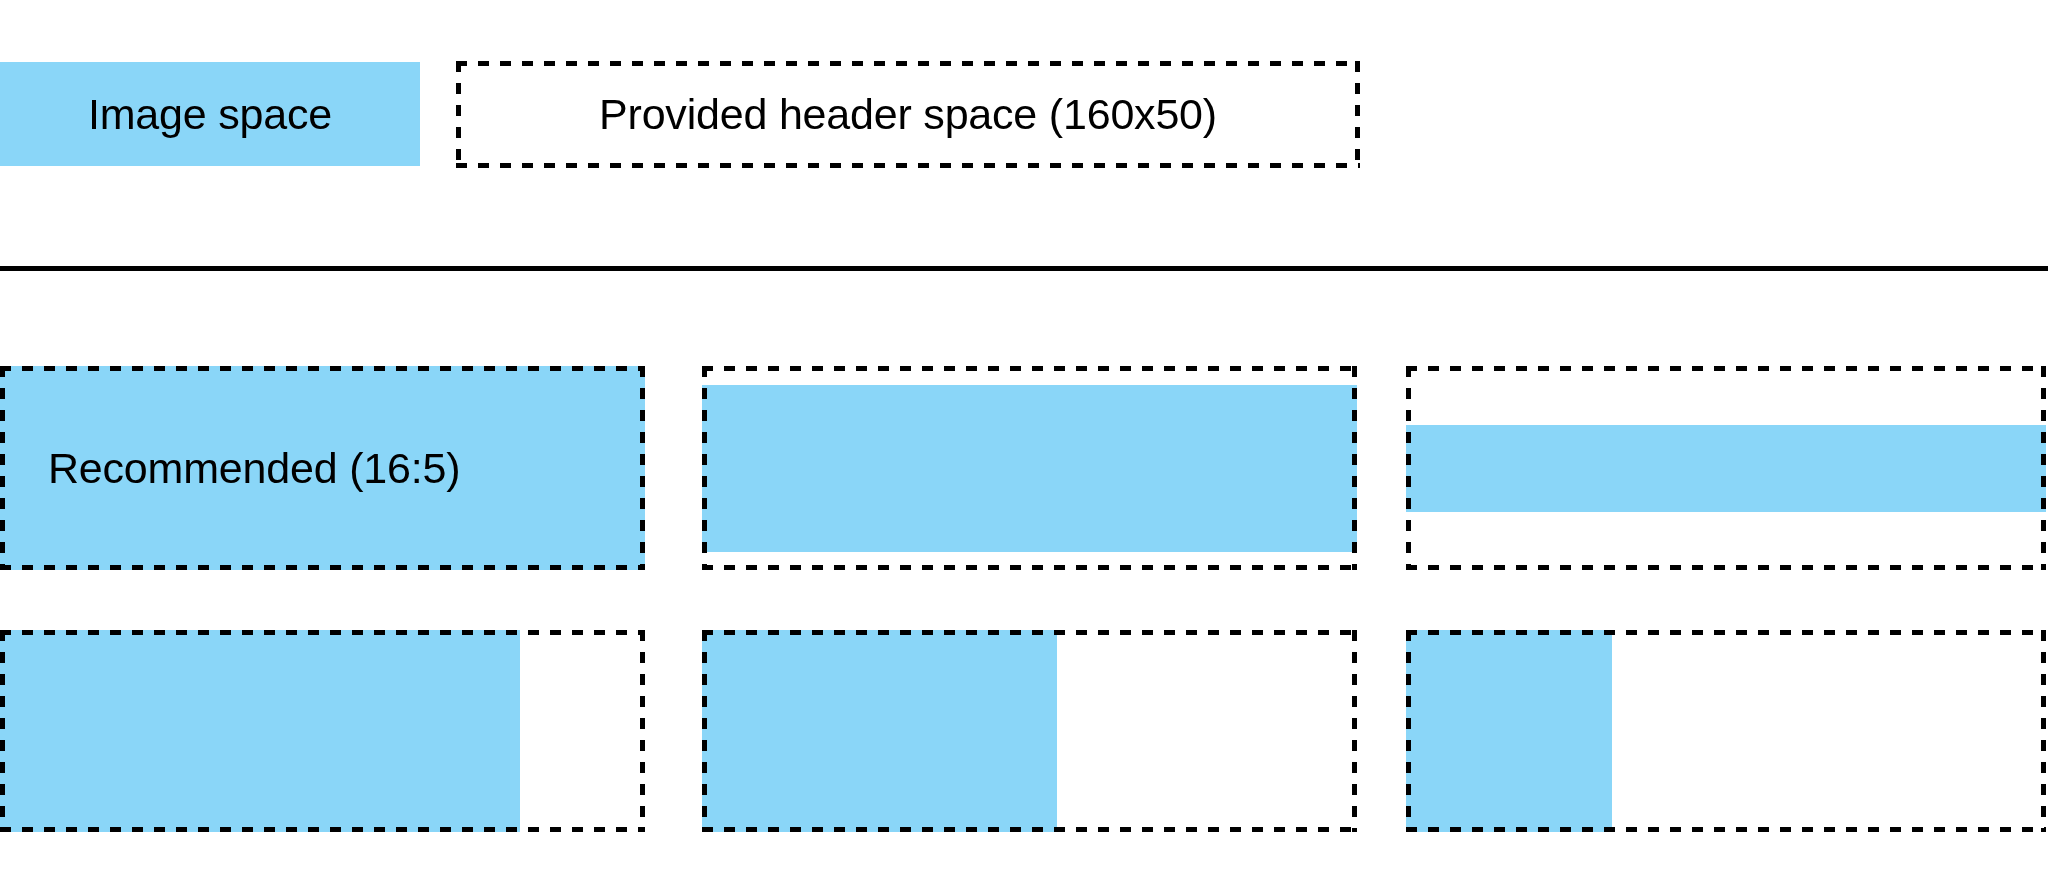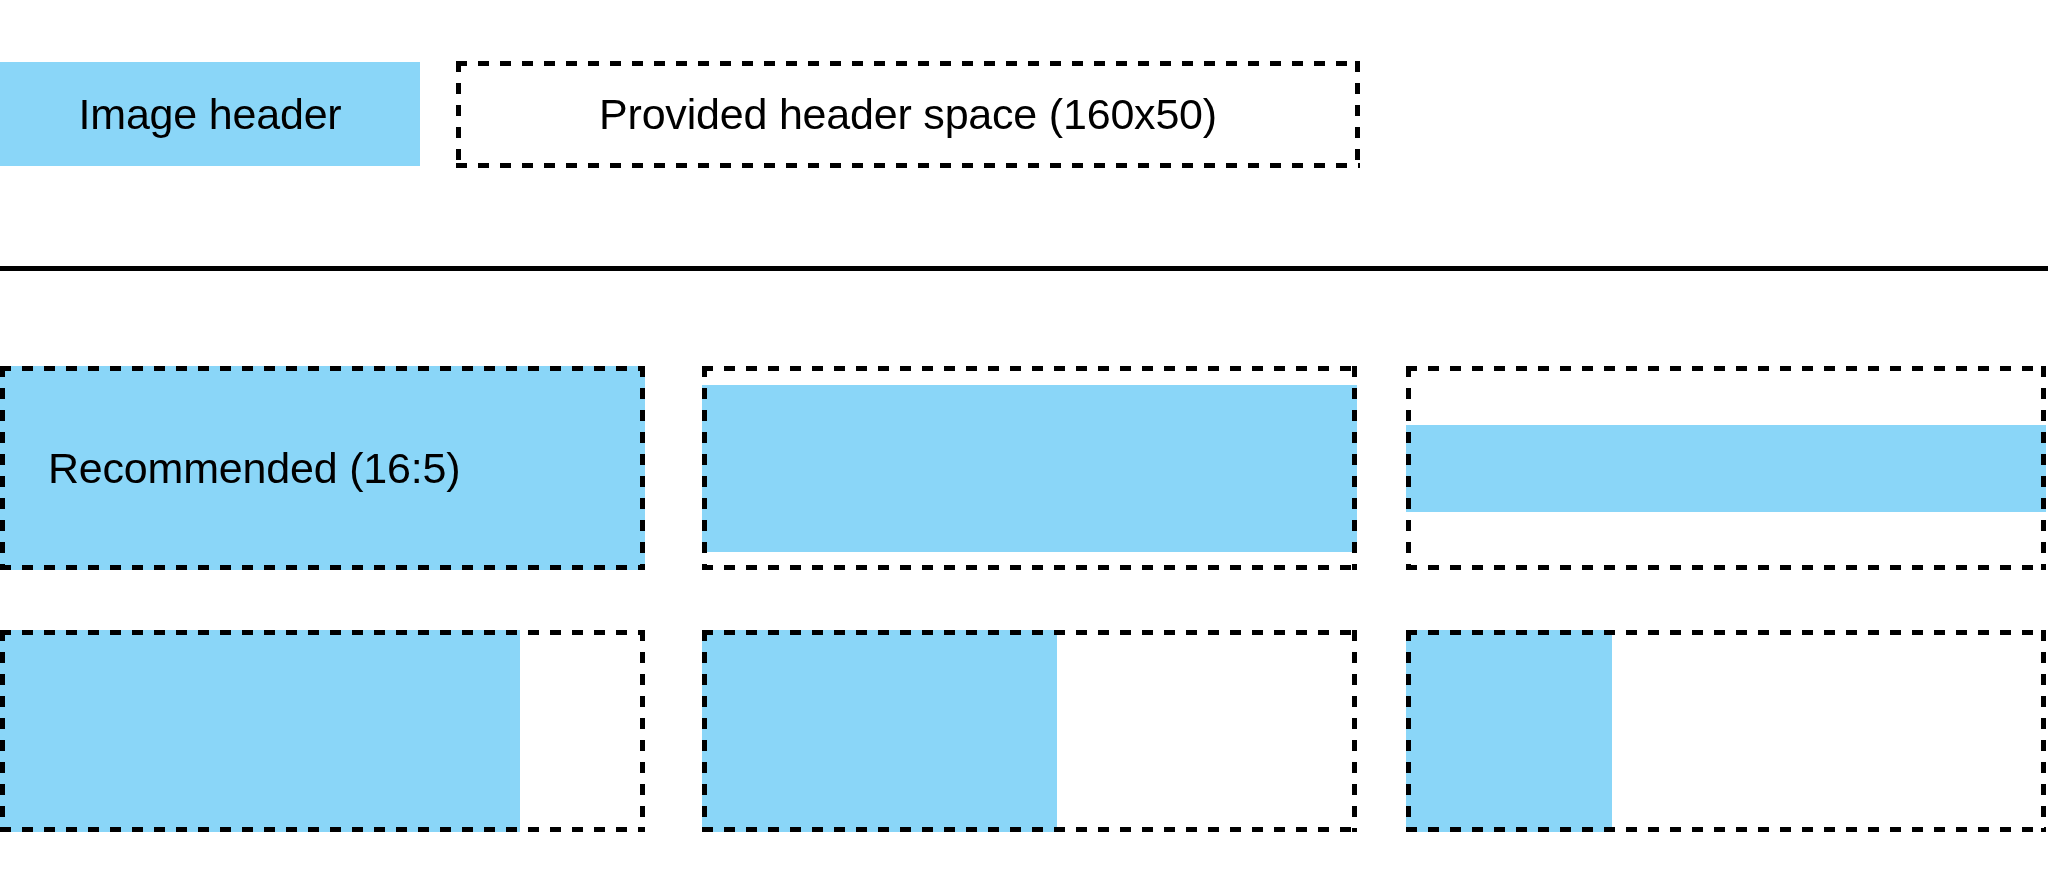--- a/index.html
+++ b/index.html
@@ -143,21 +143,21 @@
   }
 </style>
 </head>
 <body>
 
 <div class="canvas">
 
   <div class="header-band">
 
     <div class="image-asset-swatch">
-      <span class="label">Image header</span>
+      <span class="label">Image space</span>
     </div>
 
     <div class="header-space-box dashed">
       <span class="label">Provided header space (160x50)</span>
     </div>
 
     <div class="divider"></div>
   </div>
 
   <div class="ratio-grid">

